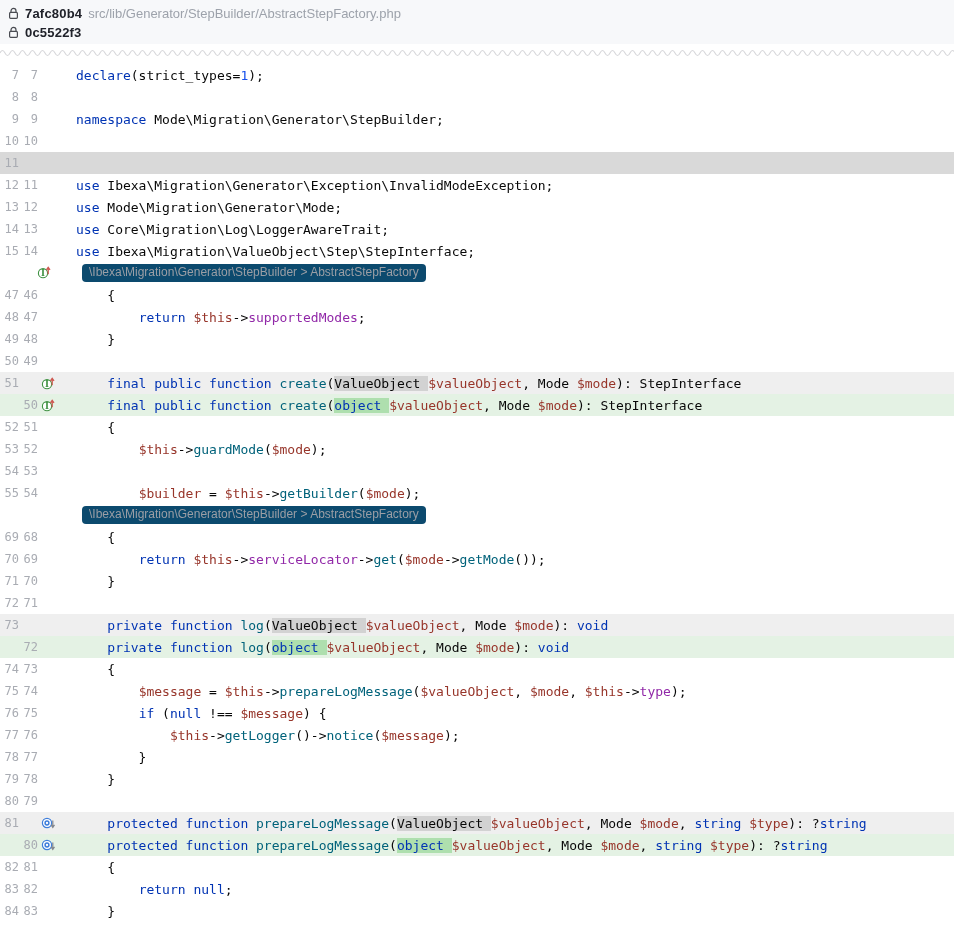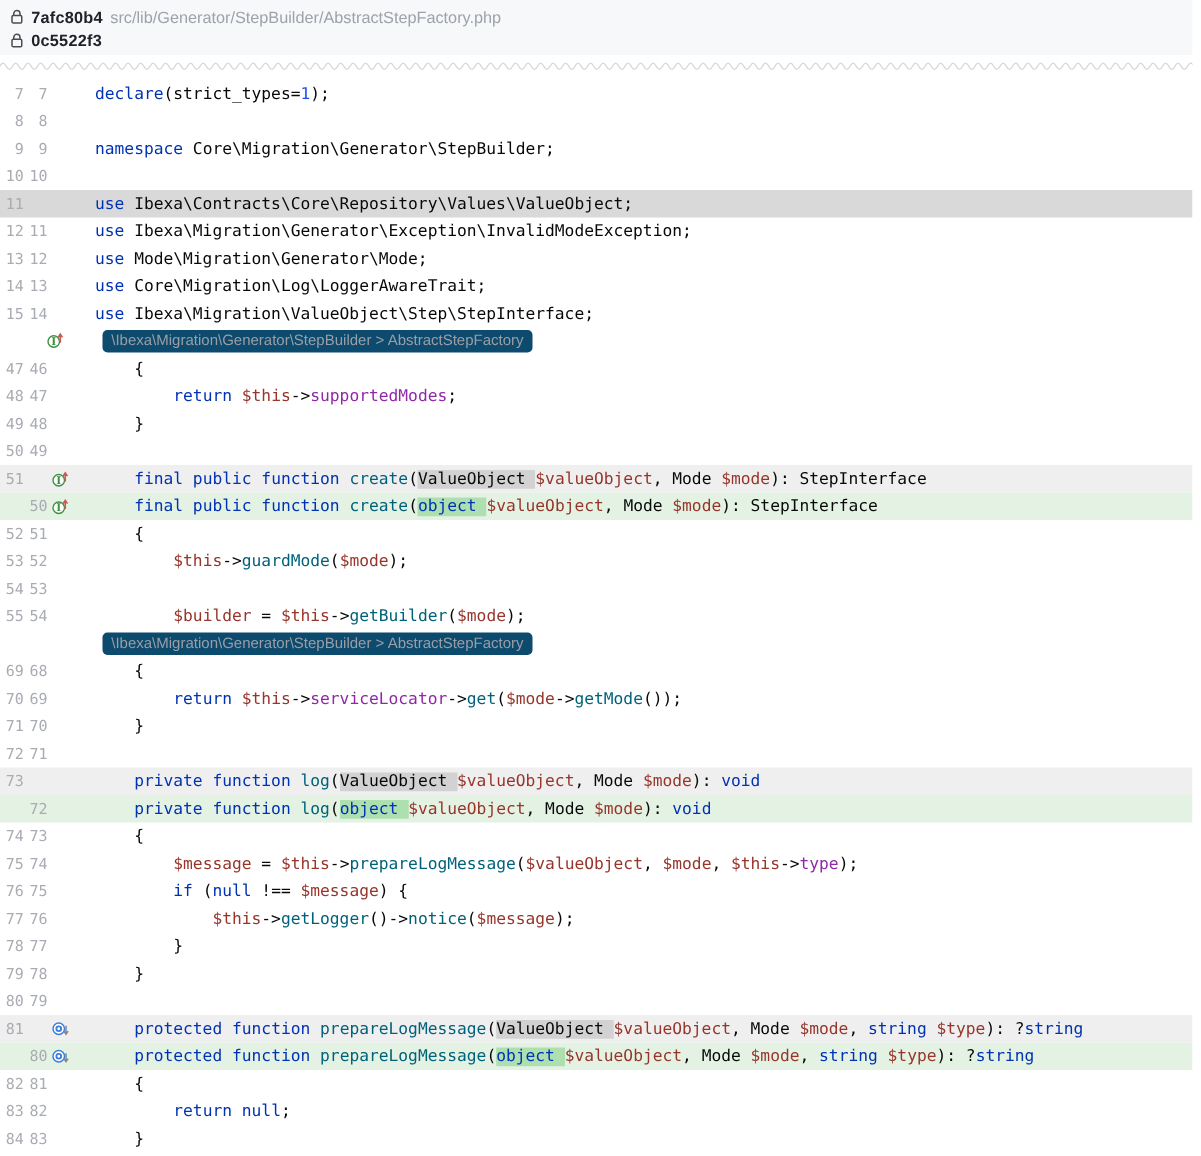--- a/index.html
+++ b/index.html
@@ -89,33 +89,32 @@
         <div class="row ctx">
           <span class="ln old">8</span>
           <span class="ln new">8</span>
           <span class="iconslot"></span>
           <span class="code"></span>
         </div>
         <div class="row ctx">
           <span class="ln old">9</span>
           <span class="ln new">9</span>
           <span class="iconslot"></span>
-          <span class="code"><span class="kw">namespace</span><span class="pl"> Core\Migration\Generator\StepBuilder;</span></span>
+          <span class="code"><span class="kw">namespace</span><span class="pl"> Mode\Migration\Generator\StepBuilder;</span></span>
         </div>
         <div class="row ctx">
           <span class="ln old">10</span>
           <span class="ln new">10</span>
           <span class="iconslot"></span>
           <span class="code"></span>
         </div>
         <div class="row delfull">
           <span class="ln old">11</span>
           <span class="ln new"></span>
           <span class="iconslot"></span>
-          <span class="code"><span class="kw">use</span><span class="pl"> Ibexa\Contracts\Core\Repository\Values\ValueObject;</span></span>
         </div>
         <div class="row ctx">
           <span class="ln old">12</span>
           <span class="ln new">11</span>
           <span class="iconslot"></span>
           <span class="code"><span class="kw">use</span><span class="pl"> Ibexa\Migration\Generator\Exception\InvalidModeException;</span></span>
         </div>
         <div class="row ctx">
           <span class="ln old">13</span>
           <span class="ln new">12</span>

